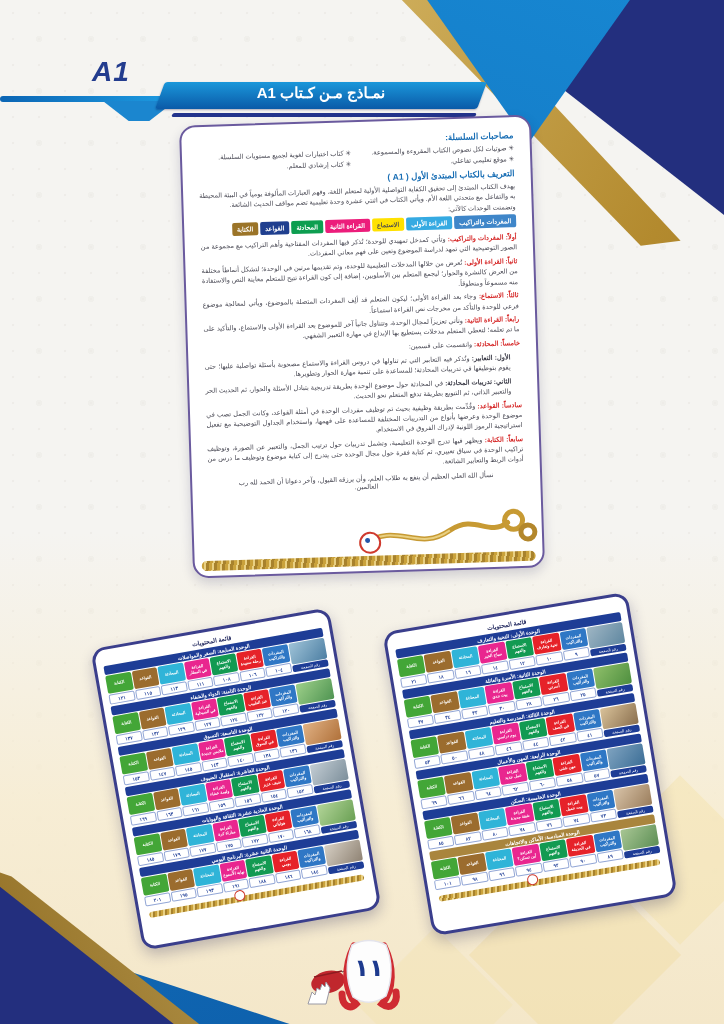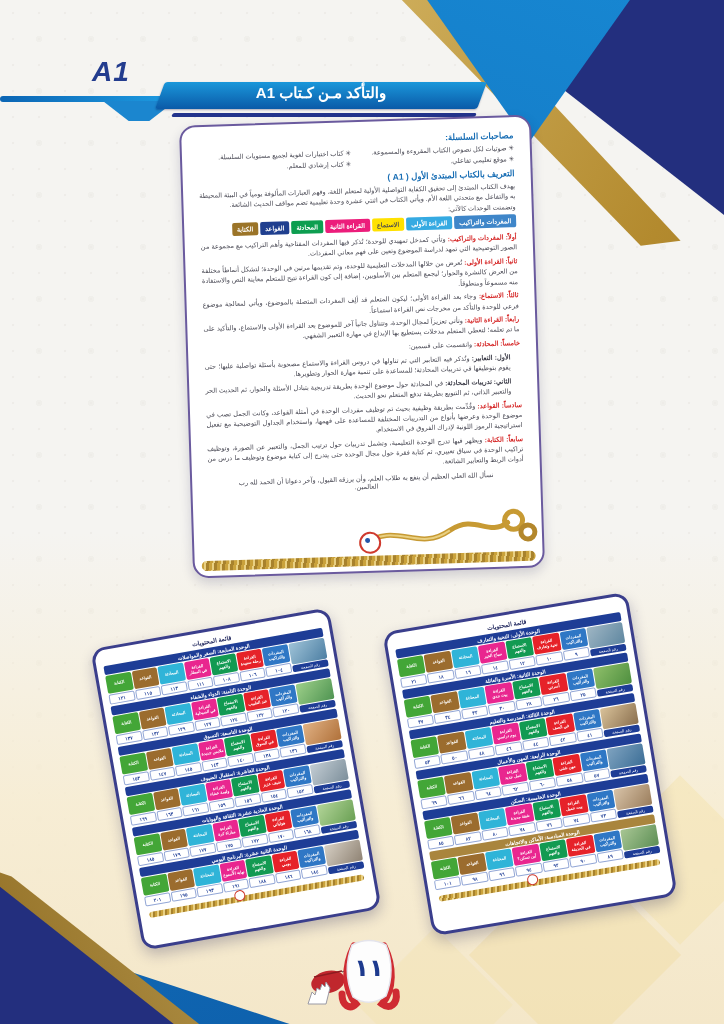--- a/index.html
+++ b/index.html
@@ -111,21 +111,21 @@
   <div class="tr-gold"></div>
   <div class="tr-blue"></div>
   <div class="bl-blue"></div>
   <div class="bl-navy"></div>
   <div class="bl-gold"></div>
 
   <div class="a1-side">A1</div>
   <div class="band-line"></div>
   <div class="a1-notch"></div>
   <div class="banner"></div>
-  <div class="banner-text">والتأكد مـن كـتاب A1</div>
+  <div class="banner-text">نمـاذج مـن كـتاب A1</div>
   <div class="banner-underline"></div>
 
   <div class="doc">
     <h3>مصاحبات السلسلة:</h3>
     <div class="series-list">
         <div class="bullet">✳ صوتيات لكل نصوص الكتاب المقروءة والمسموعة.</div>
         <div class="bullet">✳ كتاب اختبارات لغوية لجميع مستويات السلسلة.</div>
         <div class="bullet">✳ موقع تعليمي تفاعلي.</div>
         <div class="bullet">✳ كتاب إرشادي للمعلم.</div>
       </div>

